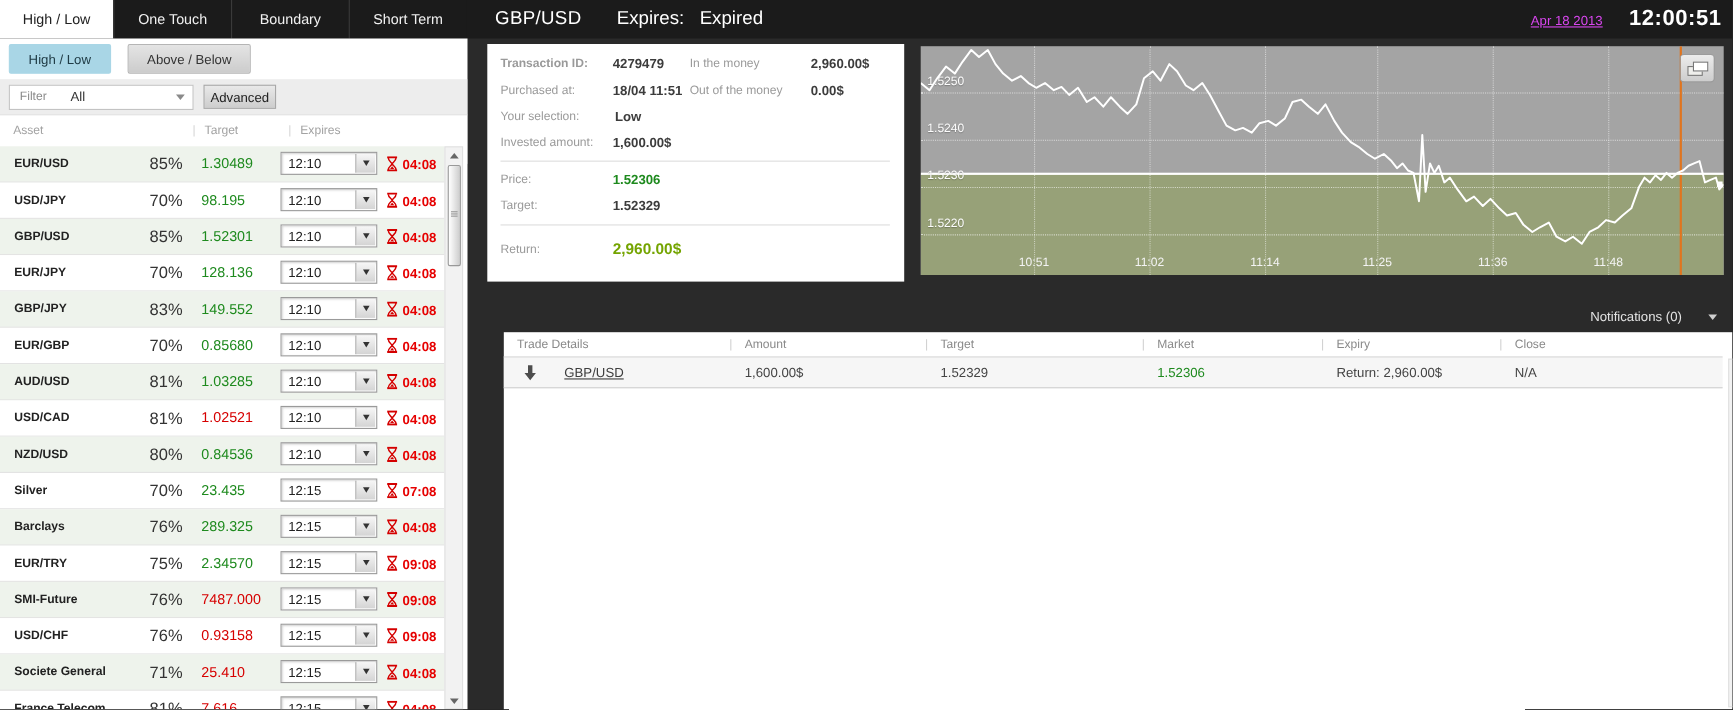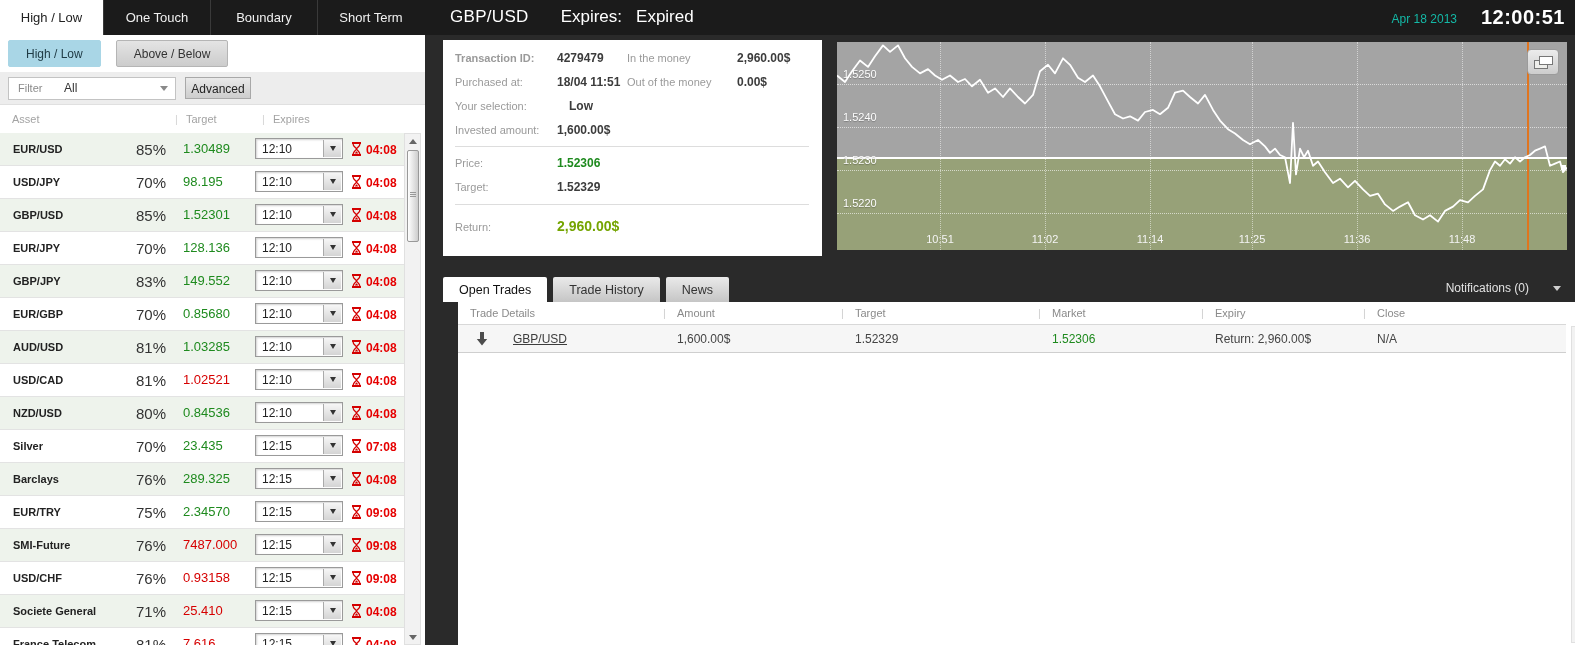--- a/index.html
+++ b/index.html
@@ -8,21 +8,21 @@
   
   .topbar{position:absolute;left:0;top:0;width:1575px;height:35px;background:#1b1b1b;}
   #left-tabs{position:absolute;left:0;top:0;height:35px;display:flex;}
   .tab-dark{width:107px;height:35px;line-height:35px;text-align:center;color:#f0f0f0;font-size:13px;
             border-left:1px solid #3a3a3a;cursor:pointer;background:#1b1b1b;box-sizing:border-box;}
   .tab-active{width:103px;background:#ffffff;color:#222;border-left:none;}
   .hdr-title{position:absolute;left:450px;top:7px;font-size:17px;color:#fff;display:flex;}
   .hdr-title .pair{letter-spacing:.3px;}
   .hdr-title .explbl{margin-left:32px;}
   .hdr-title .expval{margin-left:14px;}
-  .hdr-date{position:absolute;right:118px;top:12px;font-size:12px;color:#14b8a6;}
+  .hdr-date{position:absolute;right:118px;top:12px;font-size:12px;color:#d946ef;text-decoration:underline;}
   .hdr-clock{position:absolute;right:10px;top:6px;font-size:20px;font-weight:bold;color:#fff;letter-spacing:.5px;}
   
   .left-panel{position:absolute;left:0;top:35px;width:425px;height:610px;background:#fff;overflow:hidden;}
   #subtabs{position:absolute;left:8px;top:5px;display:flex;gap:15px;}
   .subtab{height:27px;line-height:27px;padding:0 17px;font-size:12px;color:#333;cursor:pointer;
           background:linear-gradient(#e4e4e4,#cccccc);border:1px solid #b5b5b5;box-sizing:border-box;border-radius:2px;}
   .subtab.active{background:#a9d6e6;border:1px solid #a9d6e6;color:#203c46;}
   .filter-bar{position:absolute;left:0;top:37px;width:425px;height:32px;background:#ededed;border-bottom:1px solid #e0e0e0;}
   .filter-select{position:absolute;left:8px;top:42px;width:166px;height:21px;background:#fff;border:1px solid #c3c3c3;cursor:pointer;}
   .filter-select .flbl{position:absolute;left:9px;top:4px;font-size:11px;color:#8a8a8a;}
@@ -425,21 +425,21 @@
   <div class="tx-panel">
     <span class="tx-lbl" style="left:12px;top:12px;font-weight:bold;">Transaction ID:</span>
     <span class="tx-val" style="left:114px;top:11px;">4279479</span>
     <span class="tx-lbl" style="left:184px;top:12px;">In the money</span>
     <span class="tx-val" style="left:294px;top:11px;">2,960.00$</span>
     <span class="tx-lbl" style="left:12px;top:36px;">Purchased at:</span>
     <span class="tx-val" style="left:114px;top:35px;">18/04 11:51</span>
     <span class="tx-lbl" style="left:184px;top:36px;">Out of the money</span>
     <span class="tx-val" style="left:294px;top:35px;">0.00$</span>
     <span class="tx-lbl" style="left:12px;top:60px;">Your selection:</span>
-    <span class="tx-val" style="left:126px;top:59px;">Low</span>
+    <span class="tx-val" style="left:116px;top:59px;">Low</span>
     <span class="tx-lbl" style="left:12px;top:84px;">Invested amount:</span>
     <span class="tx-val" style="left:114px;top:83px;">1,600.00$</span>
     <div class="tx-div" style="top:106px;"></div>
     <span class="tx-lbl" style="left:12px;top:117px;">Price:</span>
     <span class="tx-val val-green" style="left:114px;top:116px;">1.52306</span>
     <span class="tx-lbl" style="left:12px;top:141px;">Target:</span>
     <span class="tx-val" style="left:114px;top:140px;">1.52329</span>
     <div class="tx-div" style="top:164px;"></div>
     <span class="tx-lbl" style="left:12px;top:181px;">Return:</span>
     <span class="tx-val val-return" style="left:114px;top:178px;">2,960.00$</span>
@@ -472,25 +472,20 @@
       <div class="gl-v" style="left: 625px;"></div>
       <div class="xlab" style="left: 625px;">11:48</div>
       <div class="exline" style="left: 690px;"></div>
       <div class="target" style="top: 115px;"></div>
       <svg width="730" height="208">
         <polyline points="0.0,33.5 8.0,40.0 15.0,29.2 23.0,18.5 31.0,24.9 38.0,14.2 46.0,3.4 53.0,9.9 61.0,3.4 68.0,16.3 75.0,24.9 83.0,31.4 91.0,27.1 98.0,33.5 105.0,37.8 113.0,33.5 121.0,40.0 128.0,37.0 135.0,44.3 143.0,37.8 151.0,50.7 158.0,46.4 166.0,55.0 173.0,46.4 181.0,55.0 188.0,61.5 196.0,52.9 203.0,29.2 211.0,22.8 218.0,31.4 226.0,16.3 233.0,22.8 241.0,35.7 248.0,40.0 256.0,33.5 263.0,44.3 271.0,59.3 278.0,72.2 286.0,76.5 293.0,74.3 301.0,78.6 308.0,70.0 316.0,67.9 323.0,72.2 331.0,65.8 338.0,50.7 346.0,48.6 353.0,55.0 361.0,61.5 368.0,52.9 376.0,67.9 383.0,78.6 391.0,87.2 398.0,91.5 406.0,98.0 413.0,102.3 421.0,98.0 428.0,104.4 433.0,110.9 438.0,106.6 443.0,113.0 448.0,115.2 453.0,141.0 456.0,80.8 459.0,132.4 463.0,106.6 467.0,115.2 471.0,108.7 476.0,123.8 481.0,119.5 488.0,130.2 496.0,141.0 503.0,136.7 511.0,145.3 518.0,138.8 526.0,147.4 533.0,153.9 541.0,151.7 548.0,162.4 556.0,168.9 563.0,164.6 571.0,160.3 578.0,173.2 586.0,177.5 593.0,173.2 601.0,179.6 608.0,168.9 616.0,164.6 623.0,158.1 631.0,160.3 638.0,153.9 646.0,147.4 653.0,128.1 658.0,119.5 663.0,123.8 668.0,117.3 673.0,121.6 678.0,115.2 683.0,119.5 688.0,115.2 693.0,113.0 698.0,108.7 703.0,106.6 708.0,104.4 713.0,123.8 718.0,121.6 723.0,119.5 726.0,130.2 730.0,125.5" fill="none" stroke="#ffffff" stroke-width="1.8" stroke-linejoin="round"></polyline>
         <rect x="724" y="123.0" width="5" height="5" fill="#ffffff"></rect>
       </svg>
     </div>
 
-  <div id="tr-tabs">
-      <div class="tr-tab active">Open Trades</div>
-      <div class="tr-tab">Trade History</div>
-      <div class="tr-tab">News</div>
-    </div>
   <div class="notif">
     <span>Notifications (0)</span>
     <i class="arr-down"></i>
   </div>
 
   <div class="trades">
     <div id="th-row">
         <span style="left: 12px;">Trade Details</span>
         <span class="sep" style="left: 205px;">|</span>
         <span style="left: 219px;">Amount</span>

